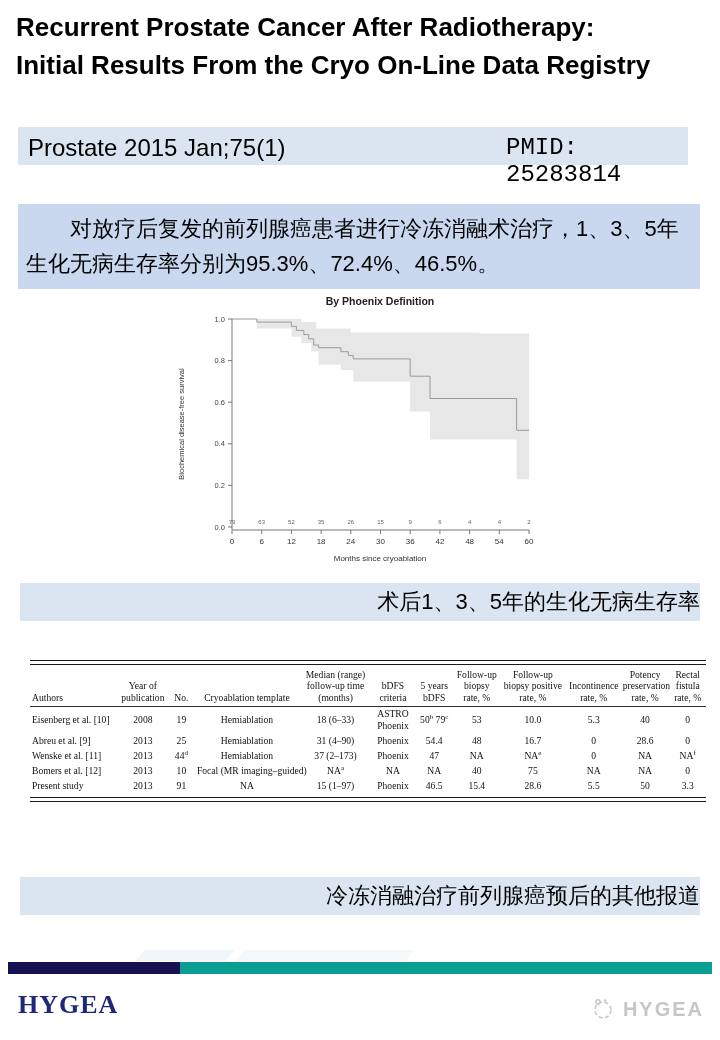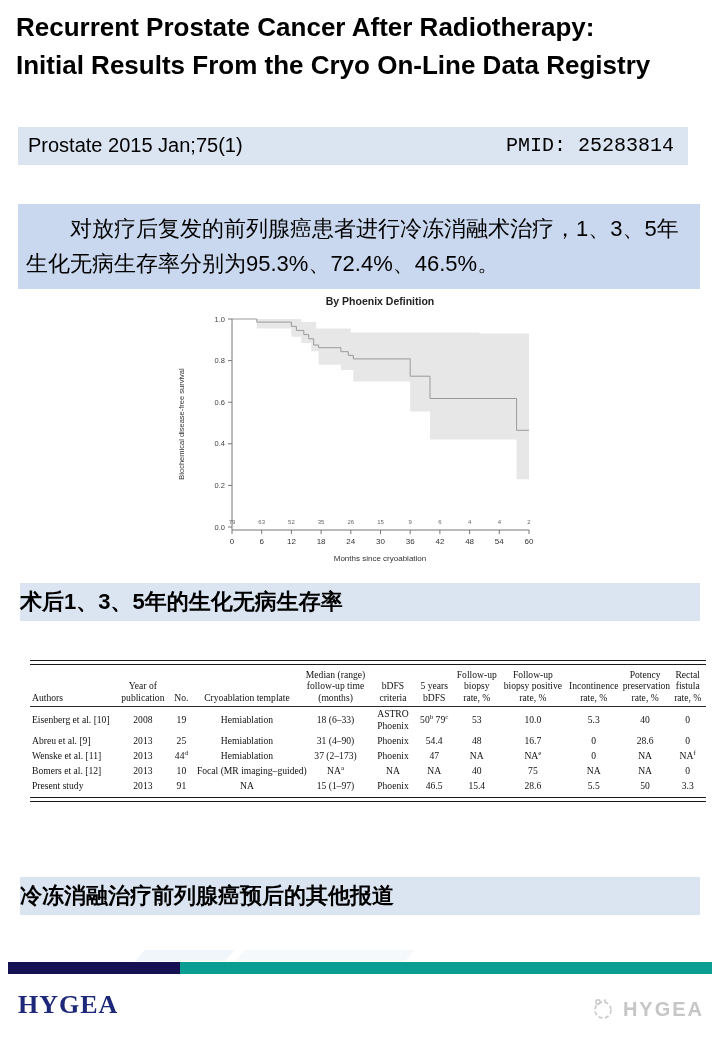--- a/index.html
+++ b/index.html
@@ -5,38 +5,38 @@
   html,body{margin:0;padding:0;background:#fff;}
   .slide{position:relative;width:720px;height:1040px;background:#fff;overflow:hidden;
          font-family:"Liberation Sans","DejaVu Sans",sans-serif;}
 
   
   .title{position:absolute;top:8px;left:16px;width:692px;color:#000;
          font-weight:bold;font-size:26px;line-height:38px;letter-spacing:0;}
 
   
   .journal-bar{position:absolute;top:127px;left:18px;width:670px;height:38px;
-               background:#dbe5f1;font-size:20px;color:#000;}
+               background:#dbe5f1;font-size:24px;color:#000;}
   .journal-bar .cite{position:absolute;left:10px;top:7px;}
   .journal-bar .pmid{position:absolute;left:488px;top:7px;font-family:Liberation Mono, monospace;}
 
   
   .summary-box{position:absolute;top:204px;left:18px;width:682px;height:85px;
                background:#c9d8ee;}
   .summary-box p{margin:0;padding:7px 8px 0 8px;font-size:22px;line-height:35px;
                  color:#000;text-indent:2em;
                  font-family:"Liberation Sans","DejaVu Sans",sans-serif;}
 
   
   .figure{position:absolute;top:292px;left:170px;width:380px;height:287px;background:#fff;}
   .figure svg{display:block;}
 
   
   .caption-bar{position:absolute;left:20px;width:680px;height:38px;background:#dbe5f1;
-               text-align:left;font-size:22px;line-height:38px;color:#000;font-weight:bold;}
+               text-align:right;font-size:22px;line-height:38px;color:#000;}
   .caption-1{top:583px;}
   .caption-2{top:877px;}
 
   
   .table-wrap{position:absolute;top:660px;left:30px;width:676px;background:#fff;
               font-family:"Liberation Serif","DejaVu Serif",serif;color:#111;}
   .table-title{font-size:11.5px;font-weight:bold;margin:0 0 5px 0;letter-spacing:0.1px;}
   .dbl-rule{height:3px;border-top:1.6px solid #1a1a1a;border-bottom:1px solid #1a1a1a;}
   table.series{width:100%;border-collapse:collapse;table-layout:fixed;margin-top:2px;}
   table.series th{font-weight:normal;font-size:9.6px;line-height:1.18;vertical-align:bottom;

